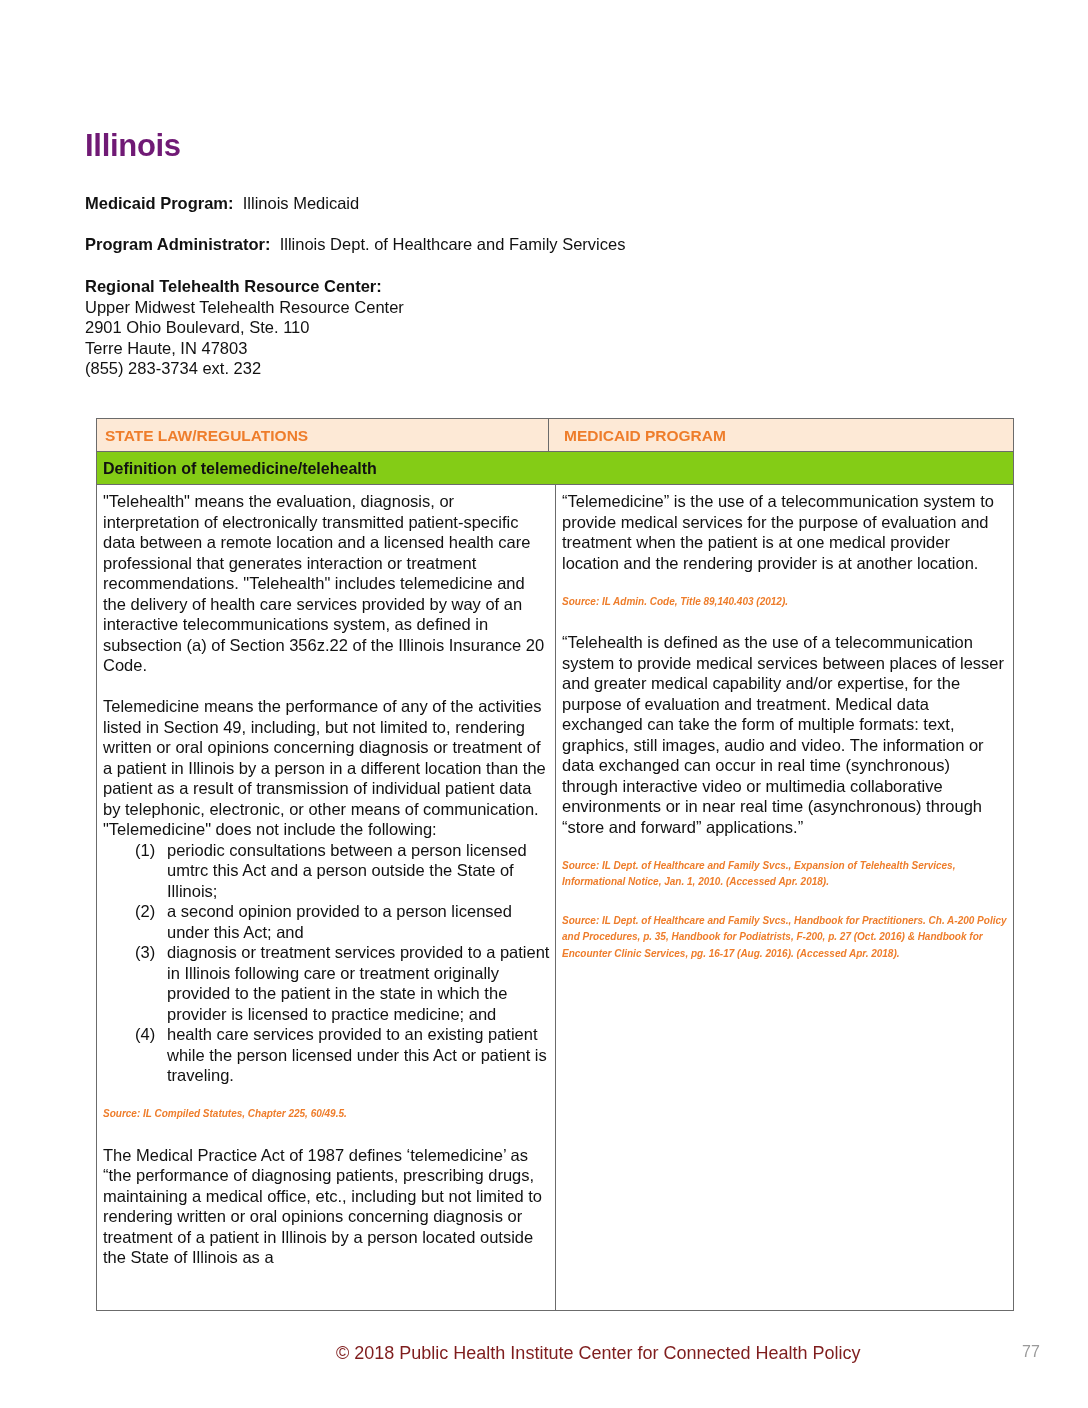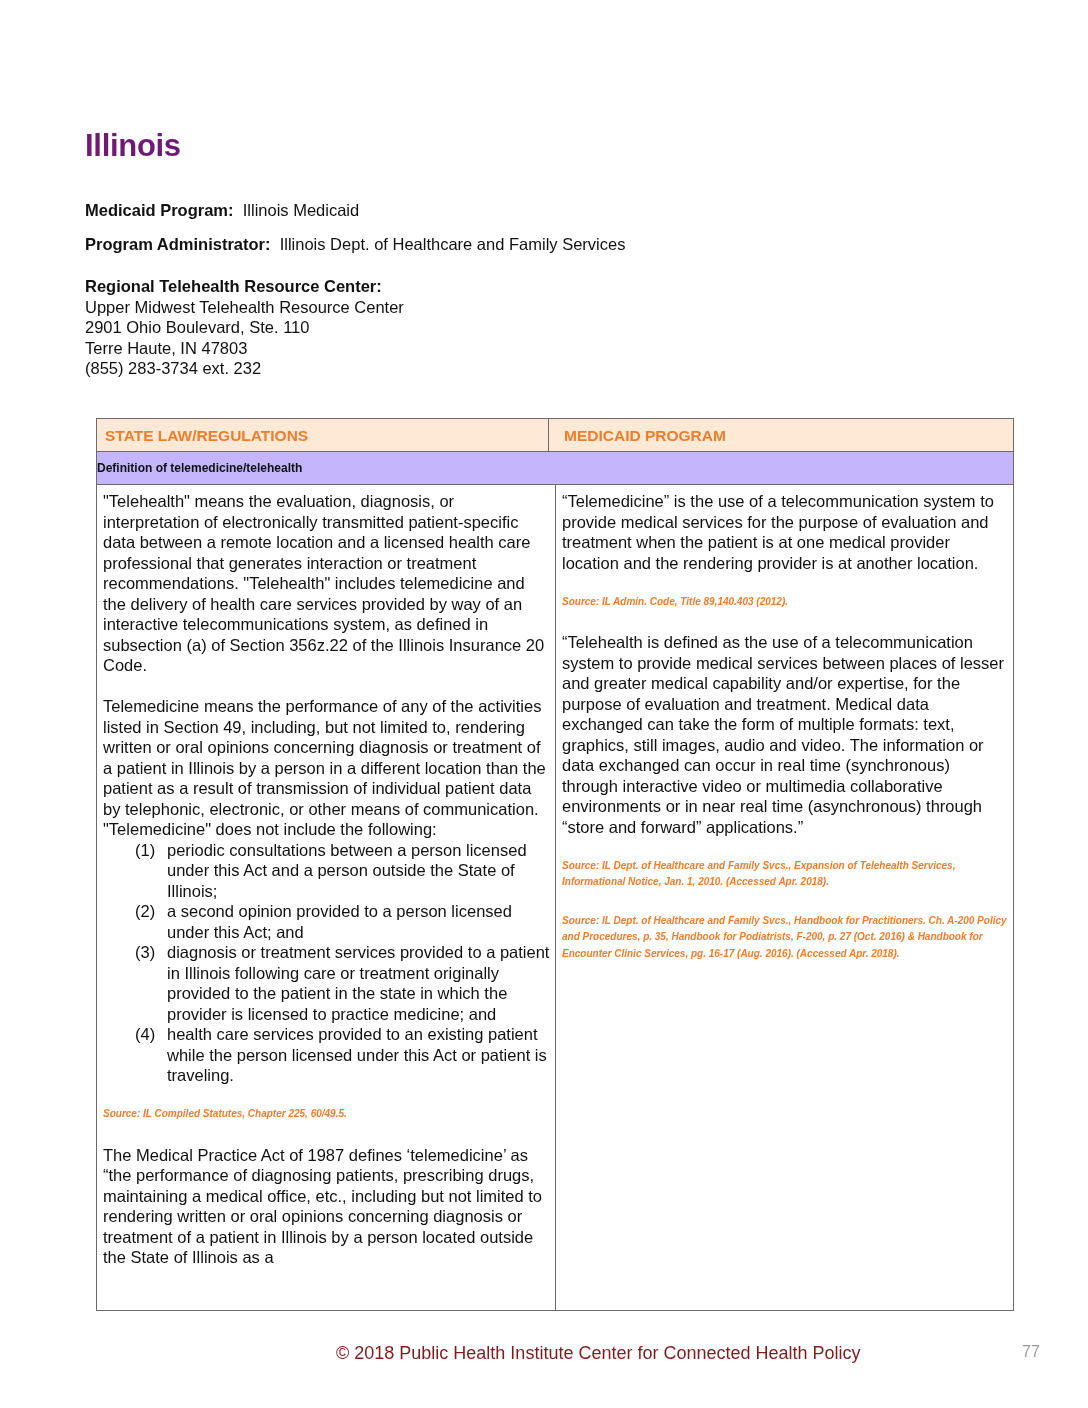--- a/index.html
+++ b/index.html
@@ -14,41 +14,41 @@
   .rtrc-block a { color: #ee7d2b; text-decoration: underline; }
   .tbl { position: absolute; left: 96px; top: 418px; width: 918px; height: 893px;
          border: 1.5px solid #6b6b6b; box-sizing: border-box; }
   .hdr { position: absolute; left: 0; top: 0; width: 100%; height: 33px;
          background: #fde9d6; border-bottom: 1px solid #6b6b6b; box-sizing: border-box; }
   .hdr .cell { position: absolute; top: 0; height: 33px; line-height: 33px;
          font-size: 15.5px; font-weight: bold; color: #ee7d2b; padding-left: 8px; }
   .hdr .c1 { left: 0; width: 452px; border-right: 1px solid #6b6b6b; box-sizing: border-box; }
   .hdr .c2 { left: 459px; }
   .sub { position: absolute; left: 0; top: 33px; width: 100%; height: 33px;
-         background: #c4b5fd; border-bottom: 1px solid #6b6b6b; box-sizing: border-box;
-         font-size: 12px; font-weight: bold; line-height: 33px; }
+         background: #84cc16; border-bottom: 1px solid #6b6b6b; box-sizing: border-box;
+         font-size: 16px; font-weight: bold; line-height: 33px; padding-left: 6px; }
   .divider { position: absolute; left: 458px; top: 66px; bottom: 0; width: 1px; background: #6b6b6b; }
   .col { position: absolute; top: 72px; font-size: 16.5px; line-height: 20.5px; color: #111; }
   .col.left { left: 6px; width: 448px; }
   .col.right { left: 465px; width: 448px; }
   .col p { margin: 0 0 20.5px 0; }
   .src { color: #ee7d2b; font-style: italic; font-weight: bold; font-size: 10px; line-height: 16.5px; }
   .col p.src { margin-bottom: 22px; }
   .numlist { margin: 0 0 20.5px 0; padding: 0; list-style: none; }
   .numlist li { position: relative; padding-left: 64px; }
   .numlist li .n { position: absolute; left: 32px; top: 0; }
   .footer { position: absolute; left: 336px; top: 1343px; font-size: 18px; color: #7f1d1d; }
   .pagenum { position: absolute; left: 1022px; top: 1343px; font-size: 16px; color: #9a9a9a; }
 </style>
 </head>
 <body>
 
 <h1 class="page-title">Illinois</h1>
 
-<div class="info" style="top:200px;">
+<div class="info" style="top:193px;">
   <b>Medicaid Program:</b>&nbsp;
   <span>Illinois Medicaid</span>
 </div>
 
 <div class="info" style="top:234px;">
   <b>Program Administrator:</b>&nbsp;
   <span>Illinois Dept. of Healthcare and Family Services</span>
 </div>
 
 <div class="rtrc-block">
@@ -64,21 +64,21 @@
     <div class="cell c1">STATE LAW/REGULATIONS</div>
     <div class="cell c2">MEDICAID PROGRAM</div>
   </div>
   <div class="sub">Definition of telemedicine/telehealth</div>
   <div class="divider"></div>
 
   <div class="col left">
     <p>"Telehealth" means the evaluation, diagnosis, or interpretation of electronically transmitted patient-specific data between a remote location and a licensed health care professional that generates interaction or treatment recommendations. "Telehealth" includes telemedicine and the delivery of health care services provided by way of an interactive telecommunications system, as defined in subsection (a) of Section 356z.22 of the Illinois Insurance 20 Code.</p>
     <div>Telemedicine means the performance of any of the activities listed in Section 49, including, but not limited to, rendering written or oral opinions concerning diagnosis or treatment of a patient in Illinois by a person in a different location than the patient as a result of transmission of individual patient data by telephonic, electronic, or other means of communication. "Telemedicine" does not include the following:</div>
     <ul class="numlist">
-      <li><span class="n">(1)</span><span>periodic consultations between a person licensed under this Act and a person outside the State of Illinois;</span></li>
+      <li><span class="n">(1)</span><span>periodic consultations between a person licensed umtrc this Act and a person outside the State of Illinois;</span></li>
       <li><span class="n">(2)</span><span>a second opinion provided to a person licensed under this Act; and</span></li>
       <li><span class="n">(3)</span><span>diagnosis or treatment services provided to a patient in Illinois following care or treatment originally provided to the patient in the state in which the provider is licensed to practice medicine; and</span></li>
       <li><span class="n">(4)</span><span>health care services provided to an existing patient while the person licensed under this Act or patient is traveling.</span></li>
     </ul>
     <p class="src">Source: IL Compiled Statutes, Chapter 225, 60/49.5.</p>
     <p>The Medical Practice Act of 1987 defines ‘telemedicine’ as “the performance of diagnosing patients, prescribing drugs, maintaining a medical office, etc., including but not limited to rendering written or oral opinions concerning diagnosis or treatment of a patient in Illinois by a person located outside the State of Illinois as a</p>
   </div>
 
   <div class="col right">
     <p>“Telemedicine” is the use of a telecommunication system to provide medical services for the purpose of evaluation and treatment when the patient is at one medical provider location and the rendering provider is at another location.</p>

